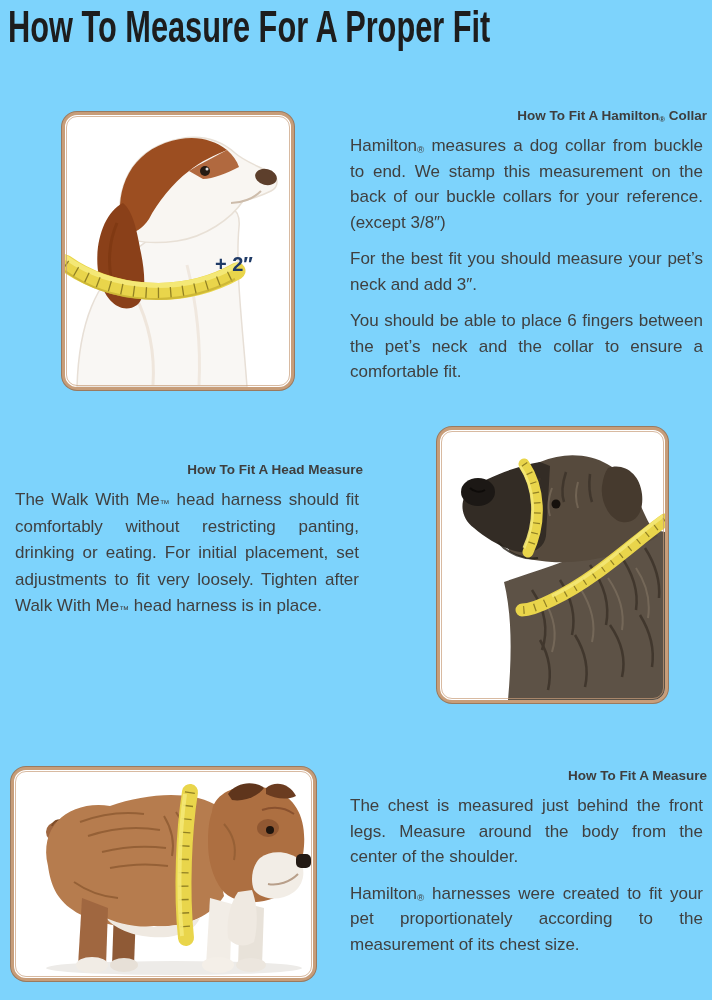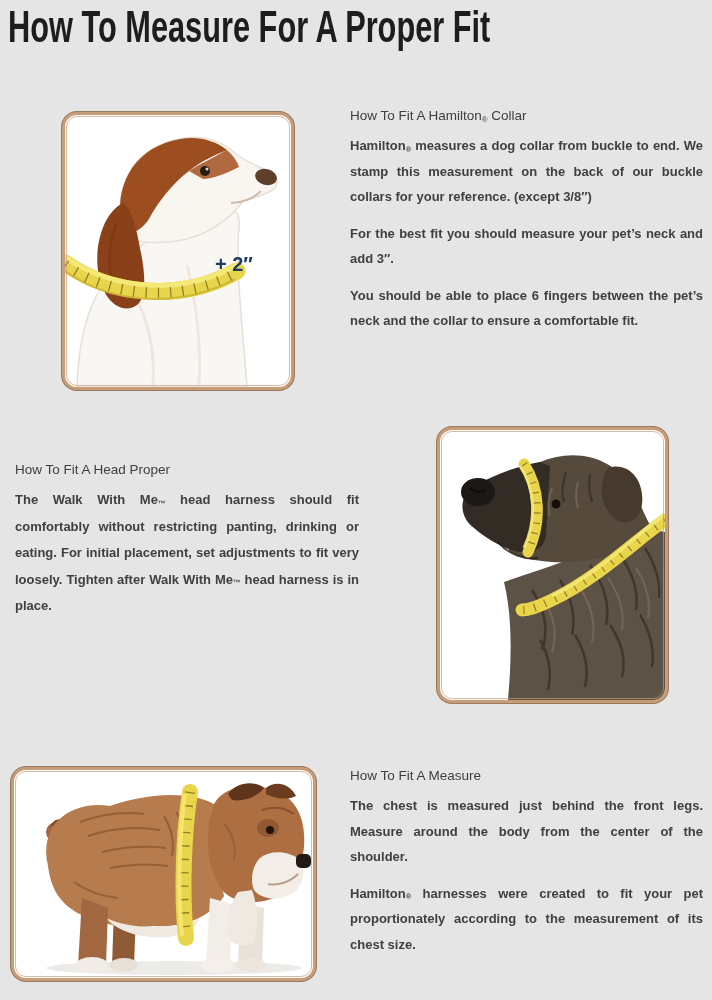--- a/index.html
+++ b/index.html
@@ -1,33 +1,34 @@
 <!DOCTYPE html>
 <html style="--title-text: #1d1d1d; --heading-text: #3e3e3e; --body-text: #404040; --annotation-navy: #1f3a66; --frame-border: #c79d79; --frame-border-outline: #9a7a5f; --tape-yellow: #e9d54b; --tape-highlight: #f4e876; --tape-tick: #6b5c14;"><head>
 <meta charset="utf-8">
 <style>
   html,body{margin:0;padding:0;background:#ffffff;}
   .page{
-    position:relative;width:712px;height:1000px;background:#e5e5e5;overflow:hidden;
+    position:relative;width:712px;height:1000px;background:#7dd3fc;overflow:hidden;
     font-family:"Liberation Sans", sans-serif;
   }
   .page-title{
     position:absolute;left:8px;top:2px;margin:0;
     font-size:41px;font-weight:bold;color:var(--title-text,#1d1d1d);
     white-space:nowrap;letter-spacing:0px;
     transform:scale(0.75,1.08);transform-origin:left top;
   }
   .text-col{position:absolute;}
   .sec-heading{
-    margin:0 0 10px 0;font-size:13.5px;font-weight:normal;
+    margin:0 0 10px 0;font-size:13.5px;font-weight:bold;
     color:var(--heading-text,#3e3e3e);
+    text-align:right;
   }
   .text-col p{
-    margin:0 4px 11px 0;font-size:13px;line-height:25.5px;
-    color:var(--body-text,#404040);text-align:justify;font-weight:bold;
+    margin:0 4px 11px 0;font-size:17px;line-height:25.5px;
+    color:var(--body-text,#404040);text-align:justify;
   }
   .text-col.loose p{line-height:26.5px;}
   sub.rmark{font-size:0.58em;line-height:0;position:relative;top:0.25em;vertical-align:baseline;}
   .frame{
     position:absolute;background:#fff;
     border:3px solid var(--frame-border,#c79d79);
     border-radius:15px;
     box-shadow:0 0 0 1px var(--frame-border-outline,#9a7a5f);
     overflow:hidden;
   }
@@ -81,21 +82,21 @@
   </div>
 
   <div class="text-col" style="left:350px;top:108px;width:357px;">
     <h3 class="sec-heading">How To Fit A Hamilton<sub class="rmark">®</sub> Collar</h3>
     <p>Hamilton<sub class="rmark">®</sub> measures a dog collar from buckle to end.  We stamp this measurement on the back of our buckle collars for your reference. (except 3/8″)</p>
     <p>For the best fit you should measure your pet’s neck and add 3″.</p>
     <p>You should be able to place 6 fingers between the pet’s neck and the collar to ensure a comfortable fit.</p>
   </div>
 
   <div class="text-col loose" style="left:15px;top:462px;width:348px;">
-    <h3 class="sec-heading">How To Fit A Head Proper</h3>
+    <h3 class="sec-heading">How To Fit A Head Measure</h3>
     <p>The Walk With Me<sub class="rmark">™</sub> head harness should fit comfortably without restricting panting, drinking or eating. For initial placement, set adjustments to fit very loosely. Tighten after Walk With Me<sub class="rmark">™</sub> head harness is in place.</p>
   </div>
 
   <div class="frame" style="left:437px;top:427px;width:225px;height:270px;">
     <svg viewBox="0 0 225 270">
 
       <path d="M68,270 C72,225 72,185 64,152 C92,142 128,132 158,116 C186,102 206,98 225,102 L225,270 Z" fill="#5d5246"></path>
 
       <path d="M70,122 C52,90 62,48 100,32 C138,16 176,30 192,58 C202,76 208,96 218,106 C196,122 150,134 112,132 C96,131 80,128 70,122 Z" fill="#564a3d"></path>
 

